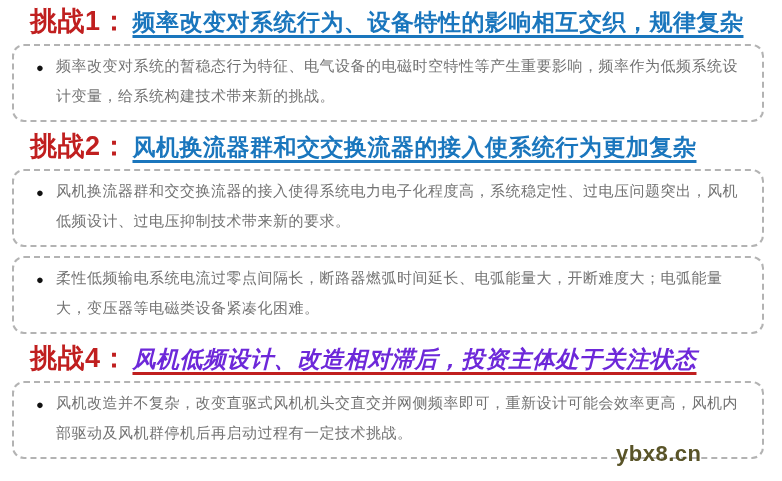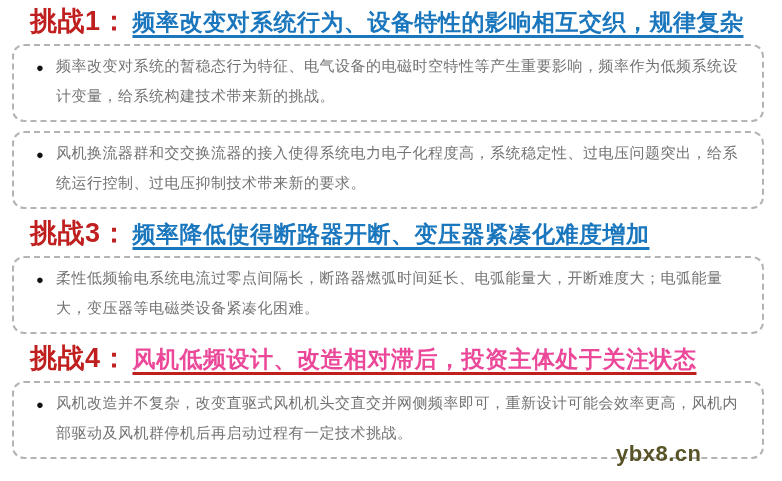--- a/index.html
+++ b/index.html
@@ -33,21 +33,21 @@
     letter-spacing: 0.5px;
   }
   .s-title {
     font-size: 23px;
     text-decoration: underline;
     text-decoration-thickness: 2.5px;
     text-underline-offset: 5px;
     letter-spacing: 0.5px;
   }
   .s-title[data-color="blue"] { color: #1a76bd; text-decoration-color: #1a76bd; }
-  .s-title[data-color="red"]  { color: #ec4899; text-decoration-color: #c01f1f; }
+  .s-title[data-color="red"]  { color: #6d28d9; text-decoration-color: #c01f1f; font-style: italic; }
   .s-box {
     margin-top: 2px;
     border: 2px dashed #b3b3b3;
     border-radius: 12px;
     padding: 7px 12px 7px 14px;
     background: #ffffff;
   }
   .s-row { display: flex; align-items: flex-start; }
   .s-bullet {
     flex: 0 0 28px;
@@ -89,33 +89,33 @@
     </div>
     <div class="s-box">
       <div class="s-row">
         <span class="s-bullet">●</span>
         <p class="s-body">频率改变对系统的暂稳态行为特征、电气设备的电磁时空特性等产生重要影响，频率作为低频系统设计变量，给系统构建技术带来新的挑战。</p>
       </div>
     </div>
   </section>
 
   <section class="challenge">
+    <div class="s-header">
+      <span class="s-label">挑战2：</span>
+      <span class="s-title" data-color="blue">风机换流器群和交交换流器的接入使系统行为更加复杂</span>
+    </div>
     <div class="s-box">
       <div class="s-row">
         <span class="s-bullet">●</span>
-        <p class="s-body">风机换流器群和交交换流器的接入使得系统电力电子化程度高，系统稳定性、过电压问题突出，给系统运行控制、过电压抑制技术带来新的要求。</p>
+        <p class="s-body">风机换流器群和交交换流器的接入使得系统电力电子化程度高，系统稳定性、过电压问题突出，风机低频设计、过电压抑制技术带来新的要求。</p>
       </div>
     </div>
   </section>
 
   <section class="challenge">
-    <div class="s-header">
-      <span class="s-label">挑战3：</span>
-      <span class="s-title" data-color="blue">频率降低使得断路器开断、变压器紧凑化难度增加</span>
-    </div>
     <div class="s-box">
       <div class="s-row">
         <span class="s-bullet">●</span>
         <p class="s-body">柔性低频输电系统电流过零点间隔长，断路器燃弧时间延长、电弧能量大，开断难度大；电弧能量大，变压器等电磁类设备紧凑化困难。</p>
       </div>
     </div>
   </section>
 
   <section class="challenge">
     <div class="s-header">

